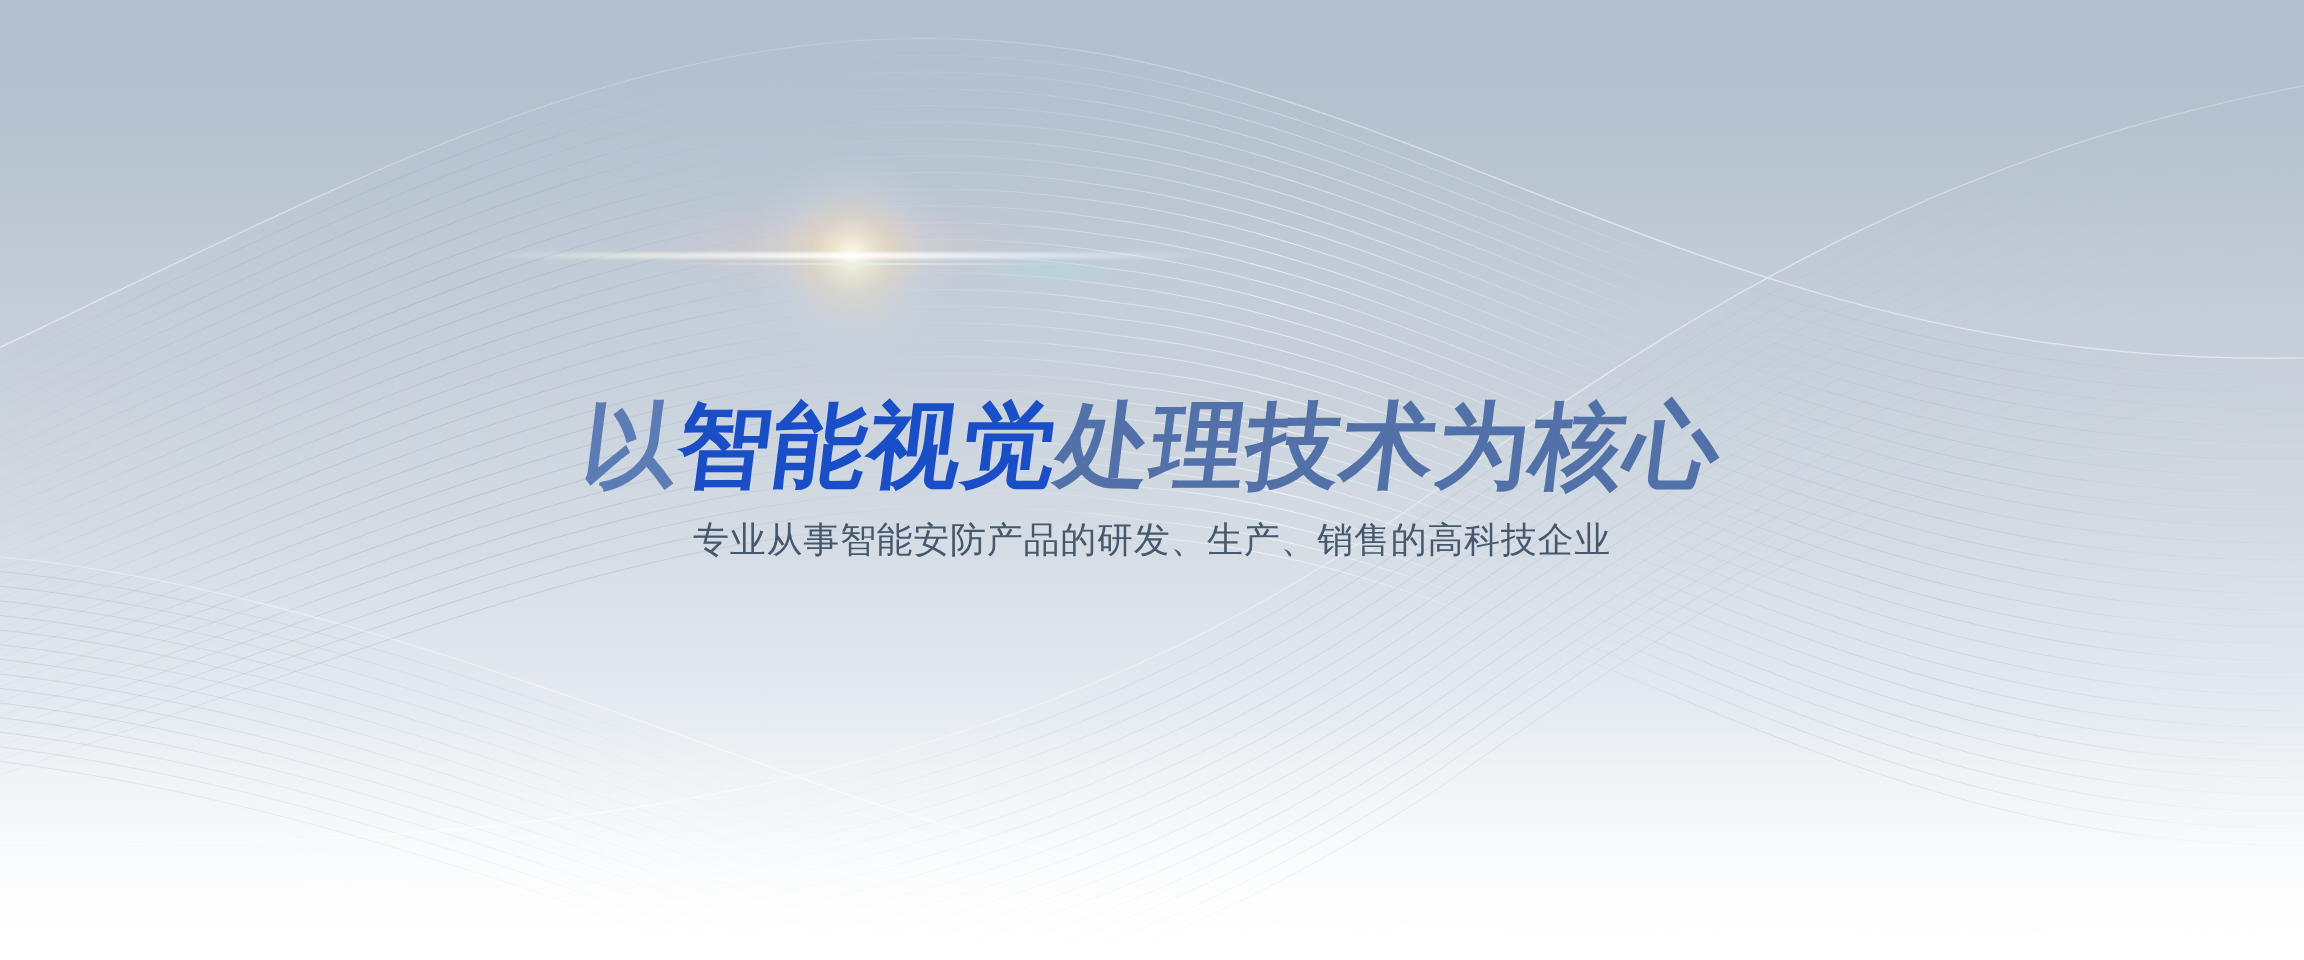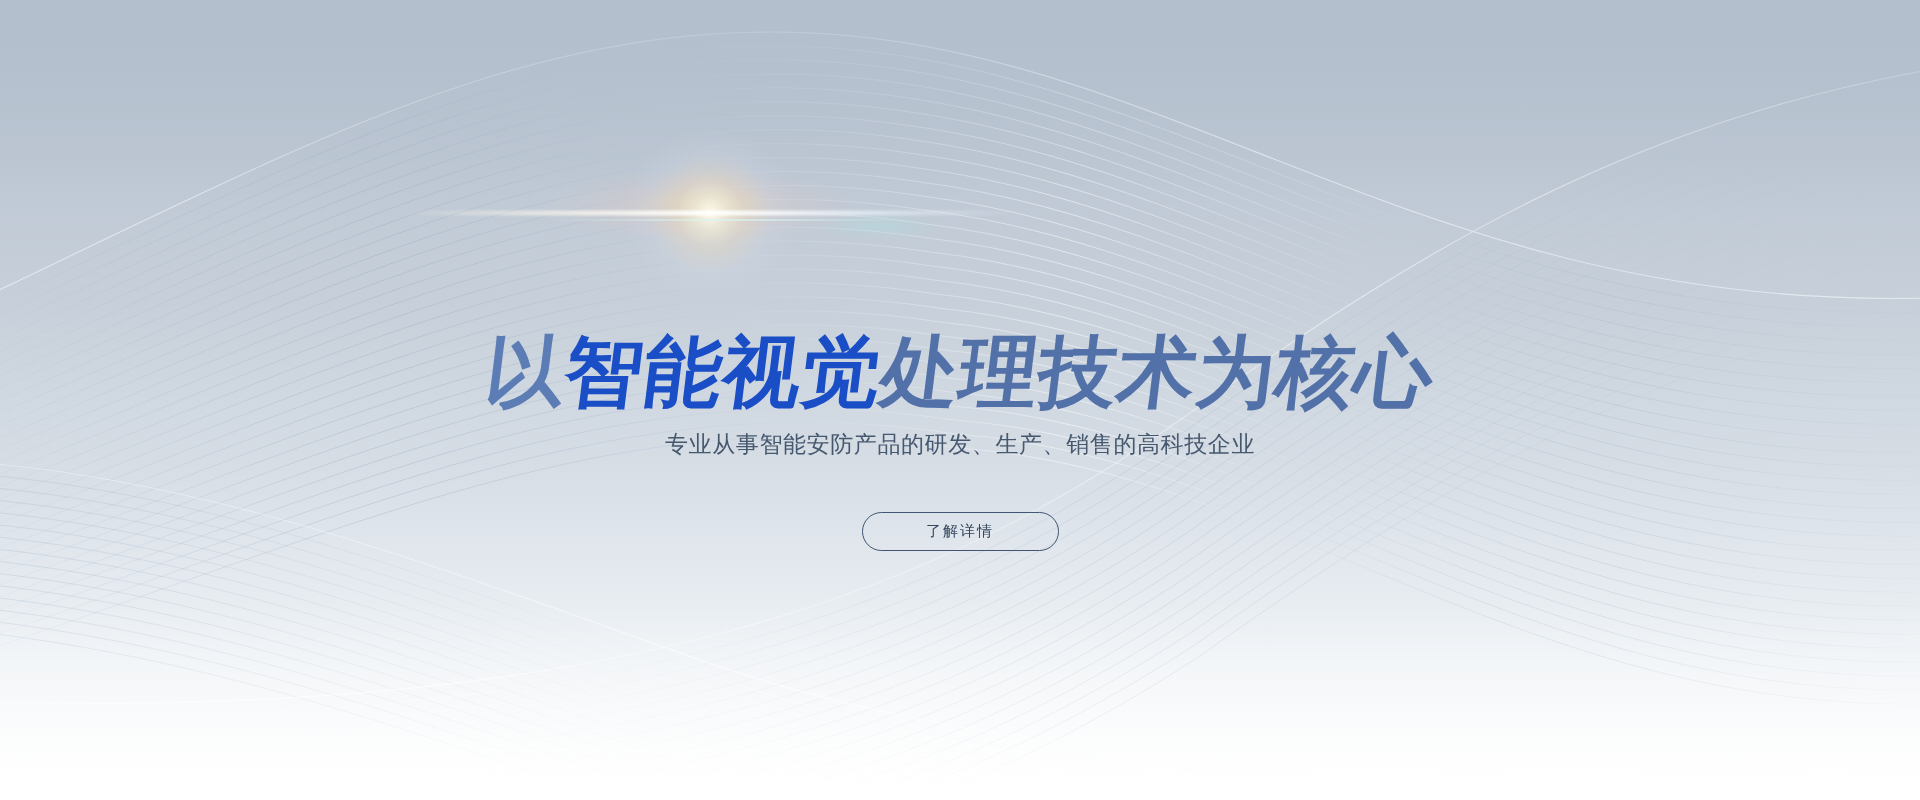--- a/index.html
+++ b/index.html
@@ -61,21 +61,21 @@
   }
   .headline .seg{display:inline-block;}
   .headline .seg-muted{color:#5b7cb4;}
   .headline .seg-strong{color:#1a4ec6;}
   .headline .seg-muted2{color:#5271a8;}
 
   .subtitle{
     position:absolute;left:0;right:0;top:405px;
     text-align:center;
     font-family:"DejaVu Sans","Liberation Sans",sans-serif;
-    font-size:23px;line-height:32px;font-weight:400;
+    font-size:30px;line-height:32px;font-weight:400;
     color:#46586e;letter-spacing:.6px;white-space:nowrap;
   }
 
   .cta-wrap{position:absolute;left:0;right:0;top:512px;text-align:center;}
   .cta{
     display:inline-block;box-sizing:border-box;
     width:197px;height:39px;line-height:37px;
     border:1.5px solid #3f5573;border-radius:20px;
     background:transparent;
     color:#33465e;font-size:15px;letter-spacing:2px;
@@ -215,18 +215,15 @@
   </div>
 
   <div class="content">
 
     <h1 class="headline">
       <span class="seg seg-muted">以</span><span class="seg seg-strong">智能视觉</span><span class="seg seg-muted2">处理技术为核心</span>
     </h1>
 
     <p class="subtitle">专业从事智能安防产品的研发、生产、销售的高科技企业</p>
 
-    <div class="cta-wrap">
-      <a href="#" class="cta">了解详情</a>
-    </div>
 
   </div>
 </div>
 
 </body></html>

